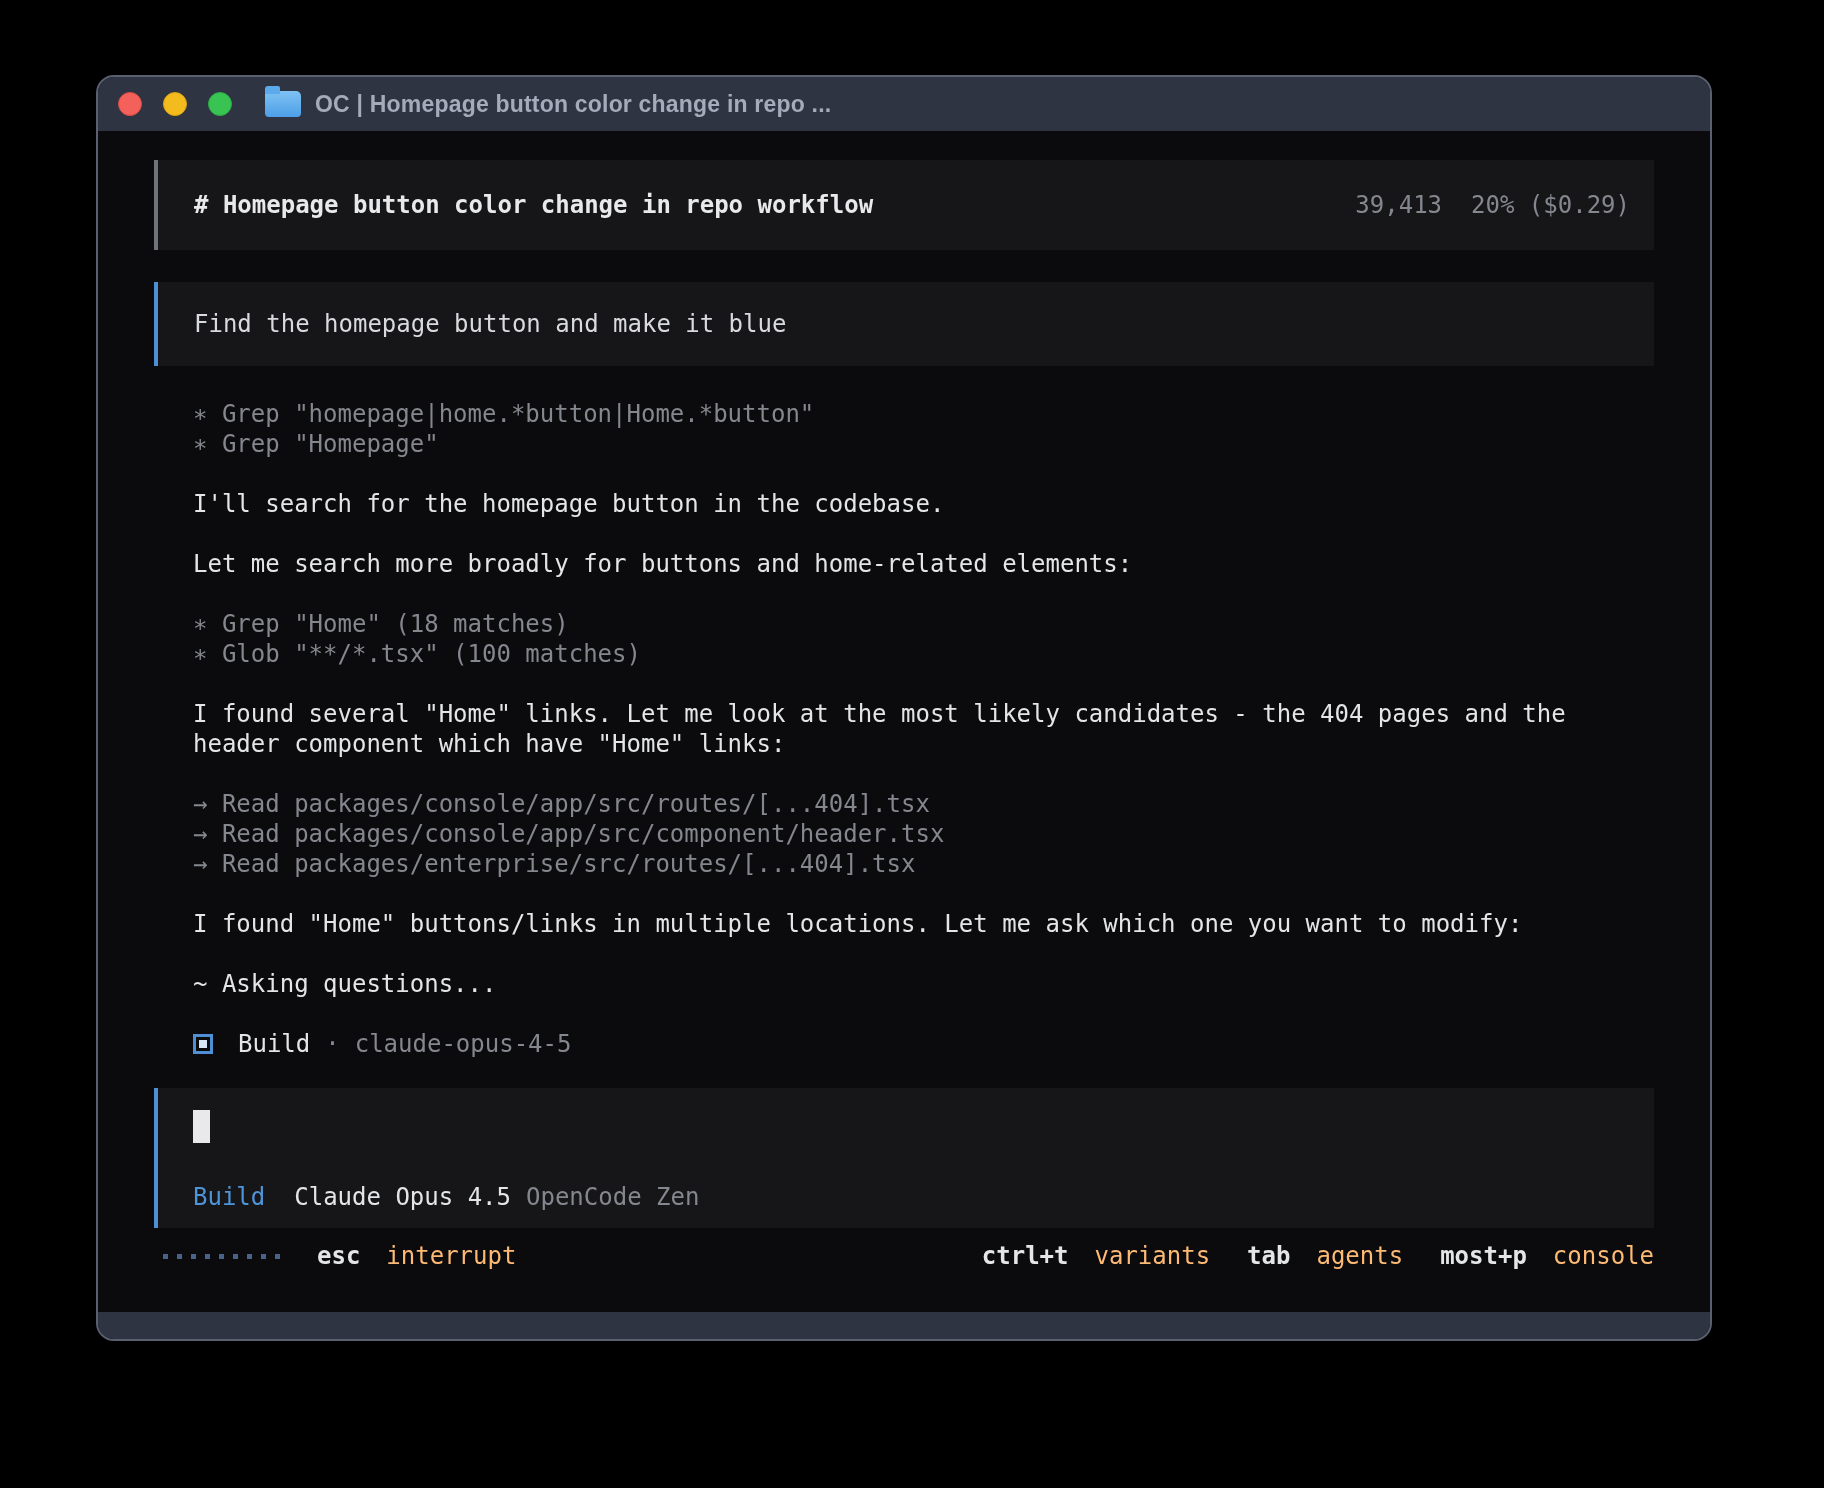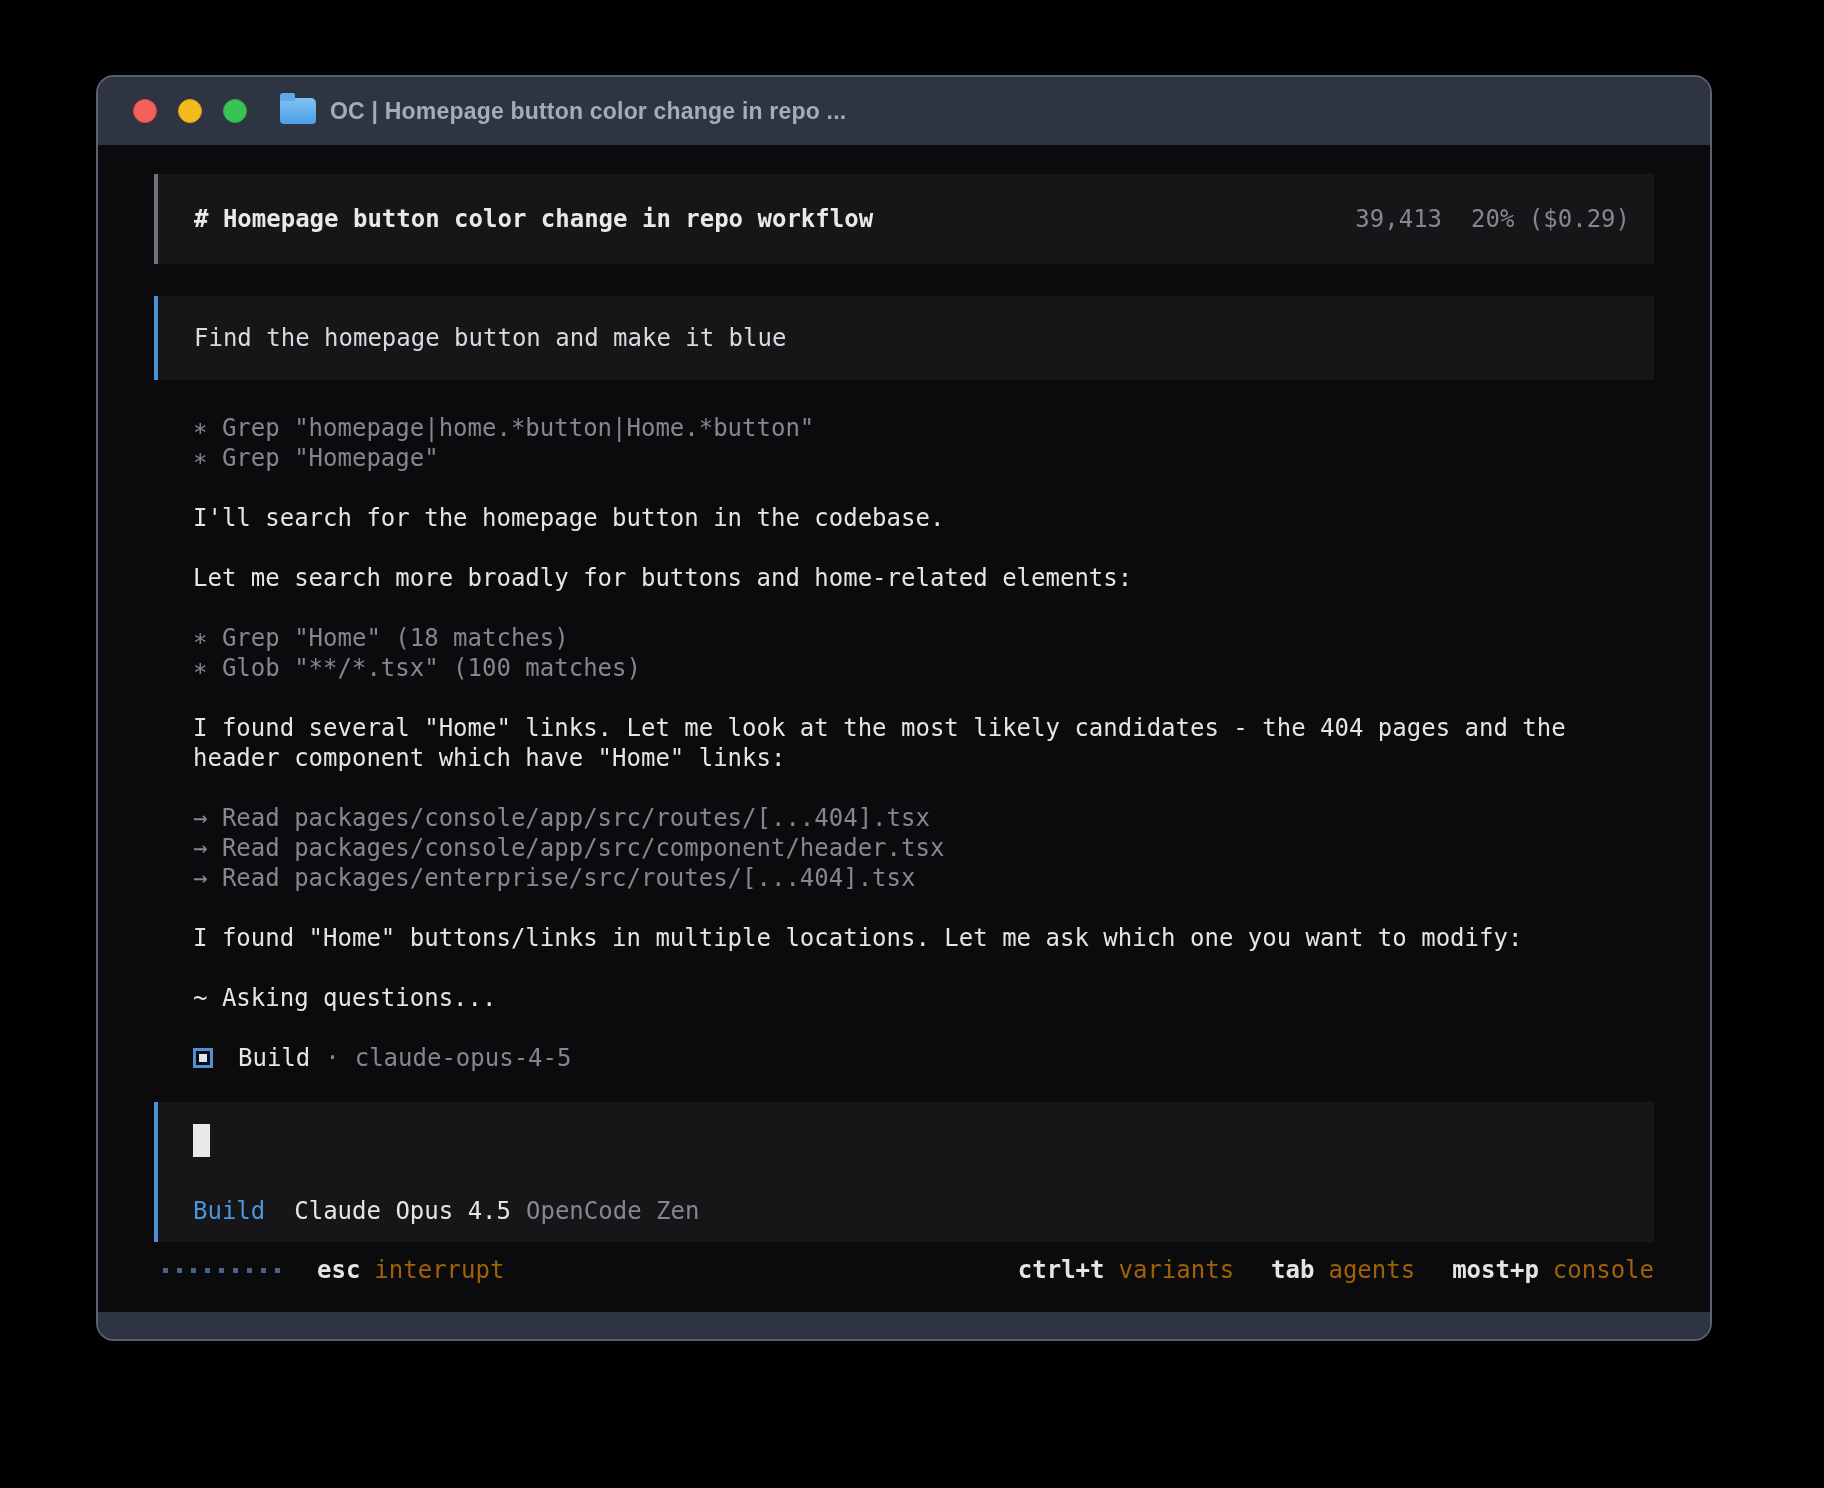--- a/index.html
+++ b/index.html
@@ -7,22 +7,22 @@
   body { font-family:"DejaVu Sans Mono", monospace; }
 
   .window {
     position:absolute; left:96px; top:75px; width:1616px; height:1266px;
     background:#0b0b0d; border:2px solid #5b6070; border-radius:18px;
     overflow:hidden; display:flex; flex-direction:column;
   }
 
   
   .titlebar {
-    height:68px; background:#2f3443; flex:0 0 auto;
-    display:flex; align-items:center; padding-left:35px;
+    height:54px; background:#2f3443; flex:0 0 auto;
+    display:flex; align-items:center; padding-left:20px;
   }
   .traffic { display:flex; gap:21px; align-items:center; }
   .light { width:24px; height:24px; border-radius:50%; }
   .light.red    { background:#f4605a; border:1px solid #d94b46; }
   .light.yellow { background:#f3bb1d; border:1px solid #d9a40e; }
   .light.green  { background:#39c353; border:1px solid #2aab44; }
   .folder {
     position:relative; width:36px; height:26px; margin-left:33px;
     background:linear-gradient(#7fc2f3,#4d9fe8); border-radius:3px 5px 4px 4px;
   }
@@ -76,21 +76,21 @@
   .provider { color:#85878e; margin-left:15px; }
 
   .hints {
     margin-top:13px; height:30px; display:flex; align-items:center;
     justify-content:space-between; padding-left:9px;
   }
   .hints-left { display:flex; align-items:center; }
   .spinner { display:flex; gap:9px; margin-right:37px; }
   .spin-dot { width:5px; height:5px; background:#4a618a; }
   .key { font-weight:bold; color:#e4e5e7; }
-  .hint-label { color:#a16207; margin-left:14px; }
+  .hint-label { color:#fdba74; margin-left:26px; }
   .hints-right { display:flex; }
   .hint-group { display:flex; margin-left:37px; }
 
   .bottombar { height:27px; background:#2f3443; flex:0 0 auto; }
 </style>
 </head>
 <body>
 
 <div class="window">
 

